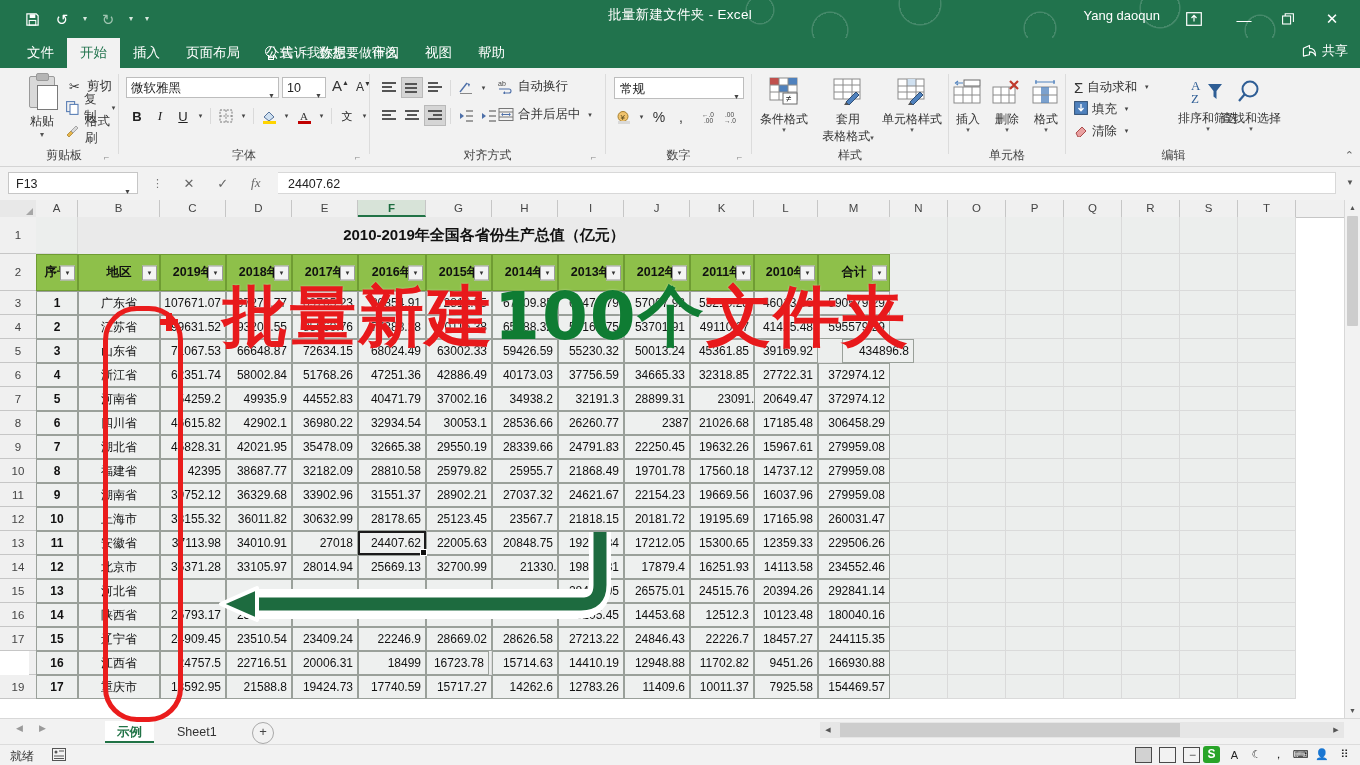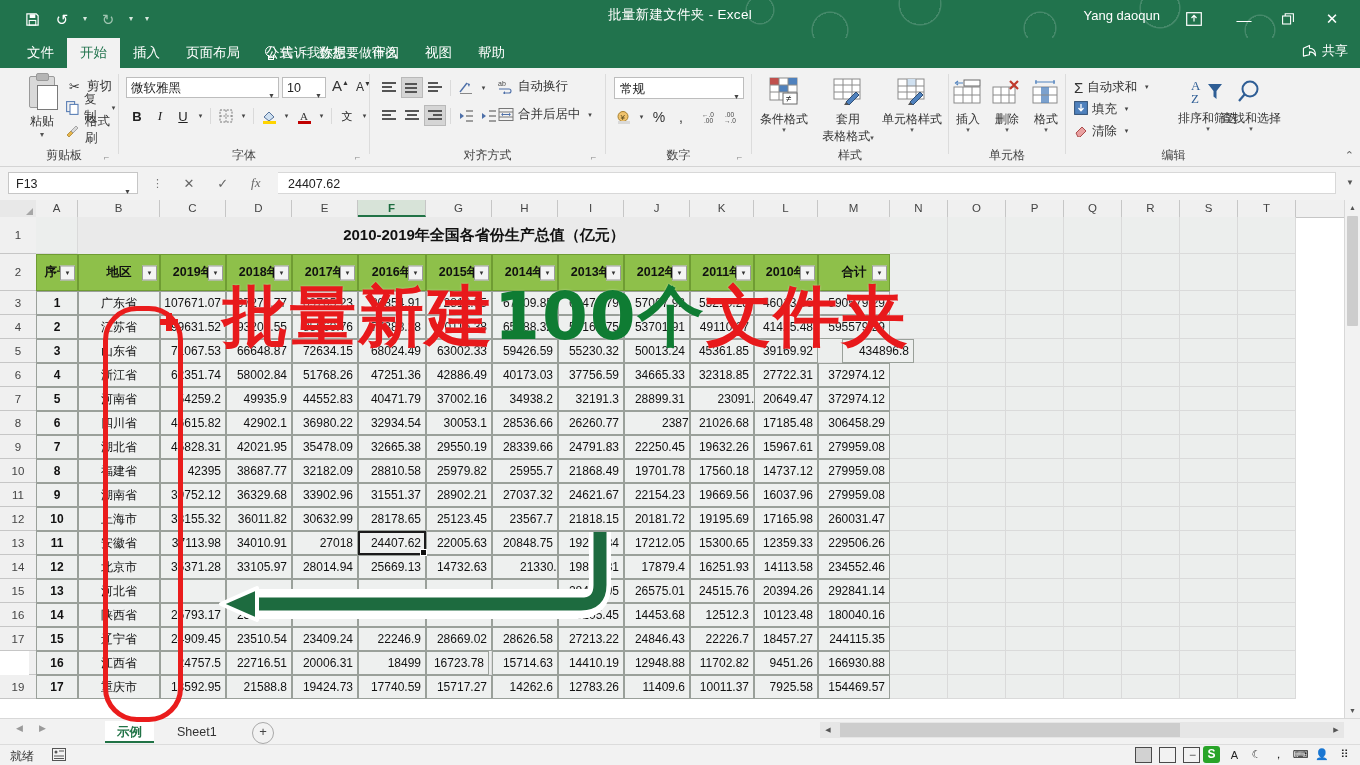--- a/index.html
+++ b/index.html
@@ -1327,21 +1327,21 @@
           <div class="cell num" style="left: 588px; top: 314px; width: 66px; height: 24px; line-height: 22px;">17212.05</div>
           <div class="cell num" style="left: 654px; top: 314px; width: 64px; height: 24px; line-height: 22px;">15300.65</div>
           <div class="cell num" style="left: 718px; top: 314px; width: 64px; height: 24px; line-height: 22px;">12359.33</div>
           <div class="cell num" style="left: 782px; top: 314px; width: 72px; height: 24px; line-height: 22px;">229506.26</div>
           <div class="cell idx" style="left: 0px; top: 338px; width: 42px; height: 24px; line-height: 22px;">12</div>
           <div class="cell region" style="left: 42px; top: 338px; width: 82px; height: 24px; line-height: 22px;">北京市</div>
           <div class="cell num" style="left: 124px; top: 338px; width: 66px; height: 24px; line-height: 22px;">35371.28</div>
           <div class="cell num" style="left: 190px; top: 338px; width: 66px; height: 24px; line-height: 22px;">33105.97</div>
           <div class="cell num" style="left: 256px; top: 338px; width: 66px; height: 24px; line-height: 22px;">28014.94</div>
           <div class="cell num" style="left: 322px; top: 338px; width: 68px; height: 24px; line-height: 22px;">25669.13</div>
-          <div class="cell num" style="left: 390px; top: 338px; width: 66px; height: 24px; line-height: 22px;">14732.63</div>
+          <div class="cell num" style="left: 390px; top: 338px; width: 66px; height: 24px; line-height: 22px;">32700.99</div>
           <div class="cell num" style="left: 456px; top: 338px; width: 66px; height: 24px; line-height: 22px; padding-left: 27px;">21330.8</div>
           <div class="cell num" style="left: 522px; top: 338px; width: 66px; height: 24px; line-height: 22px;">19800.81</div>
           <div class="cell num" style="left: 588px; top: 338px; width: 66px; height: 24px; line-height: 22px;">17879.4</div>
           <div class="cell num" style="left: 654px; top: 338px; width: 64px; height: 24px; line-height: 22px;">16251.93</div>
           <div class="cell num" style="left: 718px; top: 338px; width: 64px; height: 24px; line-height: 22px;">14113.58</div>
           <div class="cell num" style="left: 782px; top: 338px; width: 72px; height: 24px; line-height: 22px;">234552.46</div>
           <div class="cell idx" style="left: 0px; top: 362px; width: 42px; height: 24px; line-height: 22px;">13</div>
           <div class="cell region" style="left: 42px; top: 362px; width: 82px; height: 24px; line-height: 22px;">河北省</div>
           <div class="cell num" style="left: 124px; top: 362px; width: 66px; height: 24px; line-height: 22px;"></div>
           <div class="cell num" style="left: 190px; top: 362px; width: 66px; height: 24px; line-height: 22px;"></div>

